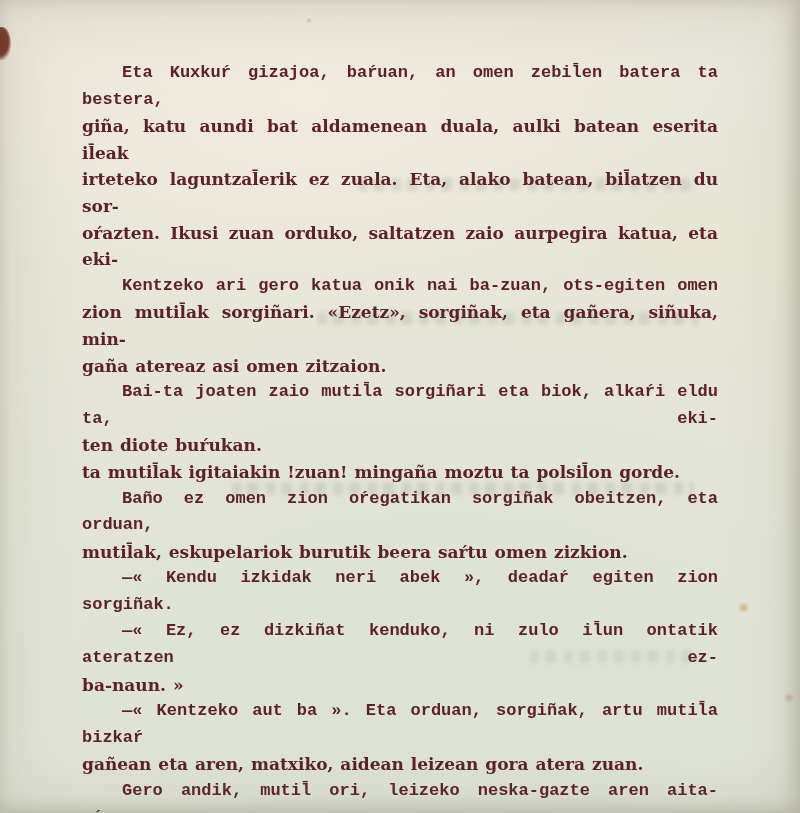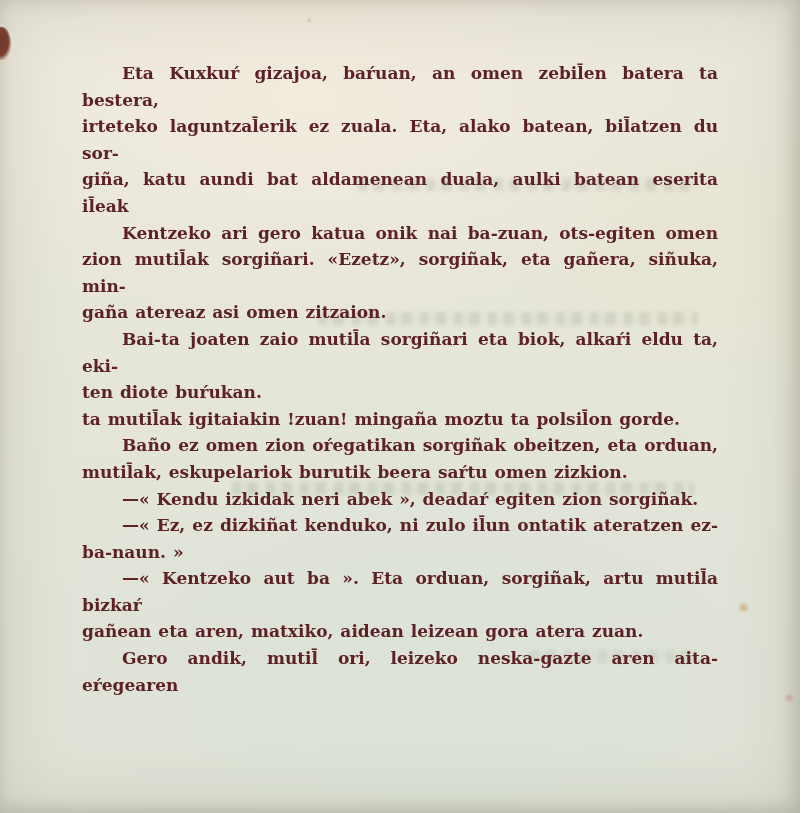--- a/index.html
+++ b/index.html
@@ -44,21 +44,21 @@
   }
 
   .para { margin: 0; }
 
   .line {
     text-align: justify;
     text-align-last: justify;
     word-spacing: 1px;
     white-space: normal;
   }
-  .line.first { text-indent: 40px; }
+  .line.first { text-indent: 40px; font-family: Liberation Mono, monospace; }
   .line.last  { text-align-last: left; }
 
   
   .ghost {
     position: absolute;
     height: 13px;
     pointer-events: none;
     opacity: 0.45;
     filter: blur(2px);
     background: repeating-linear-gradient(
@@ -114,22 +114,23 @@
   <div class="speck-1"></div>
 
   <div class="ghost ghost-1"></div>
   <div class="ghost ghost-2"></div>
   <div class="ghost ghost-3"></div>
   <div class="ghost ghost-4"></div>
 
   <div class="text-block" id="text-block" style="color: rgb(93, 33, 39);">
       <div class="para">
         <div class="line first">Eta Kuxkuŕ gizajoa, baŕuan, an omen zebil̄en batera ta bestera,</div>
+        <div class="line">giña, katu aundi bat aldamenean duala, aulki batean eserita il̄eak</div>
         <div class="line">irteteko laguntzal̄erik ez zuala. Eta, alako batean, bil̄atzen du sor-</div>
-        <div class="line">giña, katu aundi bat aldamenean duala, aulki batean eserita il̄eak</div>
+        <div class="line">oŕazten. Ikusi zuan orduko, saltatzen zaio aurpegira katua, eta eki-</div>
       </div>
       <div class="para">
         <div class="line first">Kentzeko ari gero katua onik nai ba-zuan, ots-egiten omen</div>
         <div class="line">zion mutil̄ak sorgiñari. «Ezetz», sorgiñak, eta gañera, siñuka, min-</div>
         <div class="line last">gaña atereaz asi omen zitzaion.</div>
       </div>
       <div class="para">
         <div class="line first">Bai-ta joaten zaio mutil̄a sorgiñari eta biok, alkaŕi eldu ta, eki-</div>
         <div class="line last">ten diote buŕukan.</div>
       </div>

